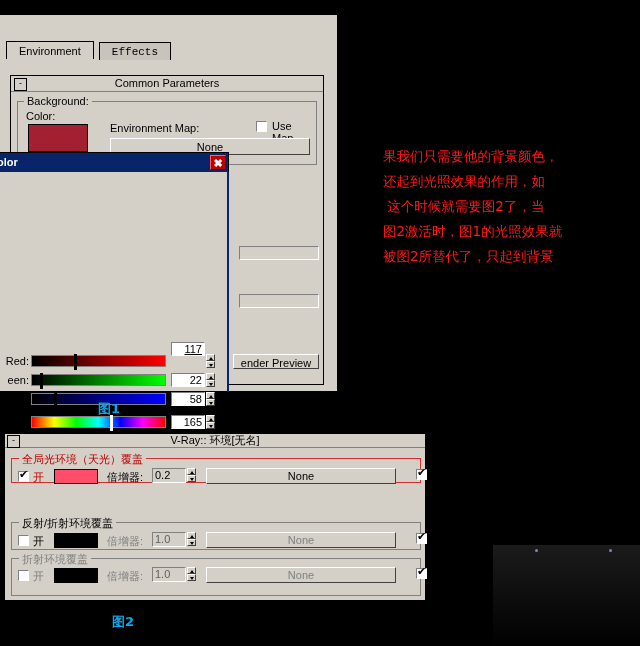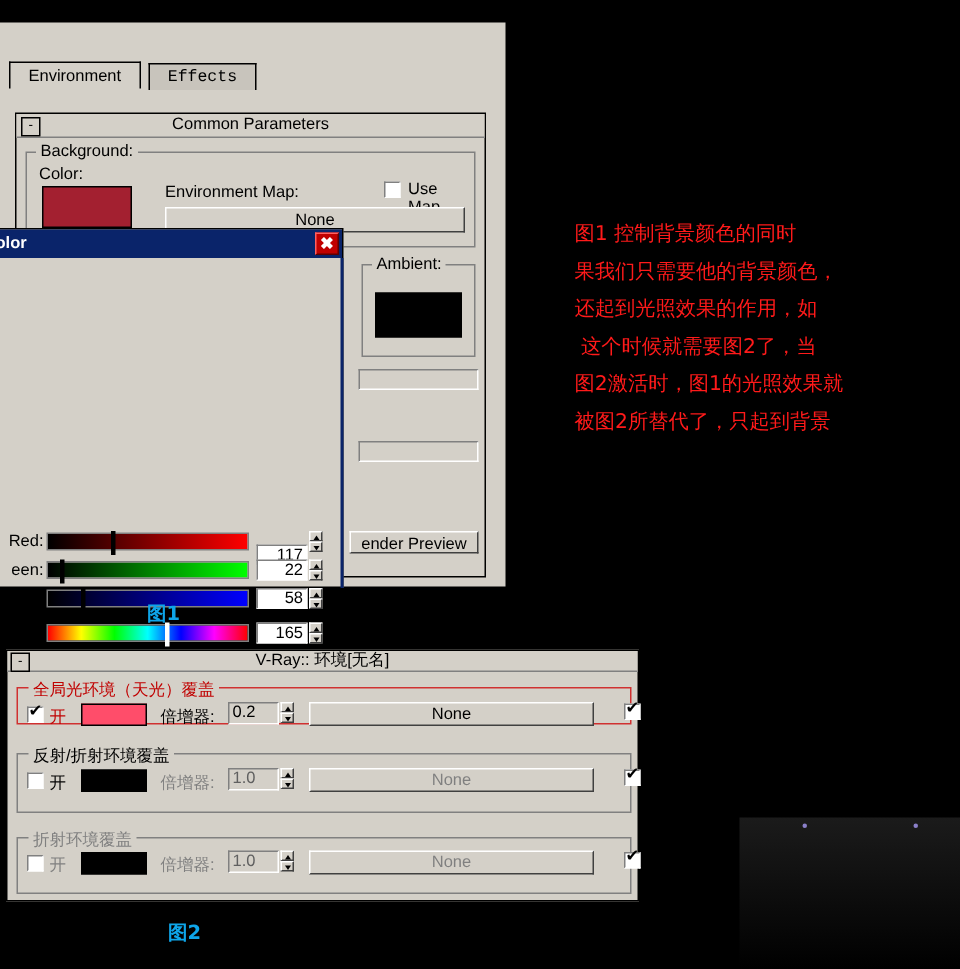--- a/index.html
+++ b/index.html
@@ -241,43 +241,39 @@
     <div class="group" style="left:6px;top:25px;width:300px;height:64px;">
       <span class="group-label">Background:</span>
       <span class="abs" style="left:8px;top:8px;">Color:</span>
       <div class="abs swatch" style="left:10px;top:22px;width:60px;height:28px;background:#a32030;"></div>
       <span class="abs" style="left:92px;top:20px;">Environment Map:</span>
       <span class="abs cb" style="left:238px;top:19px;"></span>
       <span class="abs" style="left:254px;top:18px;">Use Map</span>
       <div class="abs btn" style="left:92px;top:36px;width:200px;height:17px;">None</div>
     </div>
 
-    <div class="group" style="left:230px;top:100px;width:76px;height:62px;">
-      <span class="group-label">Ambient:</span>
-      <div class="abs swatch" style="left:8px;top:18px;width:58px;height:30px;background:#000;"></div>
-    </div>
 
     <div class="abs sunken" style="left:228px;top:170px;width:80px;height:14px;"></div>
     <div class="abs sunken" style="left:228px;top:218px;width:80px;height:14px;"></div>
 
     <div class="abs btn" style="left:222px;top:278px;width:86px;height:15px;">ender Preview</div>
   </div>
 </div>
 
 <div id="color-dialog" class="abs">
   <div id="color-title">
     <span>olor</span>
   </div>
   <div id="color-close">✖</div>
 
   <div class="slider-label" style="left:0px;top:202px;width:38px;">Red:</div>
   <div class="slider-bar" style="left:40px;top:202px;width:135px;background:linear-gradient(to right,#000,#f00);">
     <div class="slider-thumb" style="left:42px;"></div>
   </div>
-  <div class="numbox" style="left:180px;top:210px;text-decoration:underline;">117</div>
+  <div class="numbox" style="left:180px;top:189px;text-decoration:underline;">117</div>
   <div class="spin" style="left:215px;top:201px;">
       <i class="up"></i>
       <i class="dn"></i>
     </div>
 
   <div class="slider-label" style="left:0px;top:221px;width:38px;">een:</div>
   <div class="slider-bar" style="left:40px;top:221px;width:135px;background:linear-gradient(to right,#000,#0f0);">
     <div class="slider-thumb" style="left:8px;"></div>
   </div>
   <div class="numbox" style="left:180px;top:220px;">22</div>
@@ -348,21 +344,21 @@
     <span class="abs" style="left:95px;top:11px;">倍增器:</span>
     <div class="txtfield" style="left:140px;top:9px;width:34px;height:15px;">0.2</div>
     <div class="spin" style="left:175px;top:9px;height:15px;">
         <i class="up"></i>
         <i class="dn"></i>
       </div>
     <div class="mapbtn" style="left:194px;top:9px;width:190px;height:16px;">None</div>
     <span class="abs cb checked" style="left:390px;top:10px;"></span>
   </div>
 
-  <div class="vr-group" style="left:6px;top:68px;width:410px;height:40px;">
+  <div class="vr-group" style="left:6px;top:88px;width:410px;height:28px;">
     <span class="vr-glabel">反射/折射环境覆盖</span>
     <span class="abs cb" style="left:6px;top:12px;"></span>
     <span class="abs" style="left:21px;top:11px;">开</span>
     <div class="abs swatch" style="left:42px;top:10px;width:44px;height:15px;background:#000;"></div>
     <span class="abs" style="left:95px;top:11px;color:#808080;">倍增器:</span>
     <div class="txtfield" style="left:140px;top:9px;width:34px;height:15px;color:#606060;">1.0</div>
     <div class="spin" style="left:175px;top:9px;height:15px;">
         <i class="up"></i>
         <i class="dn"></i>
       </div>
@@ -382,21 +378,20 @@
         <i class="dn"></i>
       </div>
     <div class="mapbtn dim" style="left:194px;top:8px;width:190px;height:16px;">None</div>
     <span class="abs cb checked" style="left:390px;top:9px;"></span>
   </div>
 </div>
 
 <div class="abs cap" style="left:112px;top:613px;">图2</div>
 
 <div id="note" class="abs">
-  <div>图1  控制背景颜色的同时</div>
   <div>果我们只需要他的背景颜色，</div>
   <div>还起到光照效果的作用，如</div>
   <div>&nbsp;这个时候就需要图2了，当</div>
   <div>图2激活时，图1的光照效果就</div>
   <div>被图2所替代了，只起到背景</div>
 </div>
 
 <div id="render-thumb" class="abs">
   <span class="dot" style="left:42px;top:4px;"></span>
   <span class="dot" style="left:116px;top:4px;"></span>

